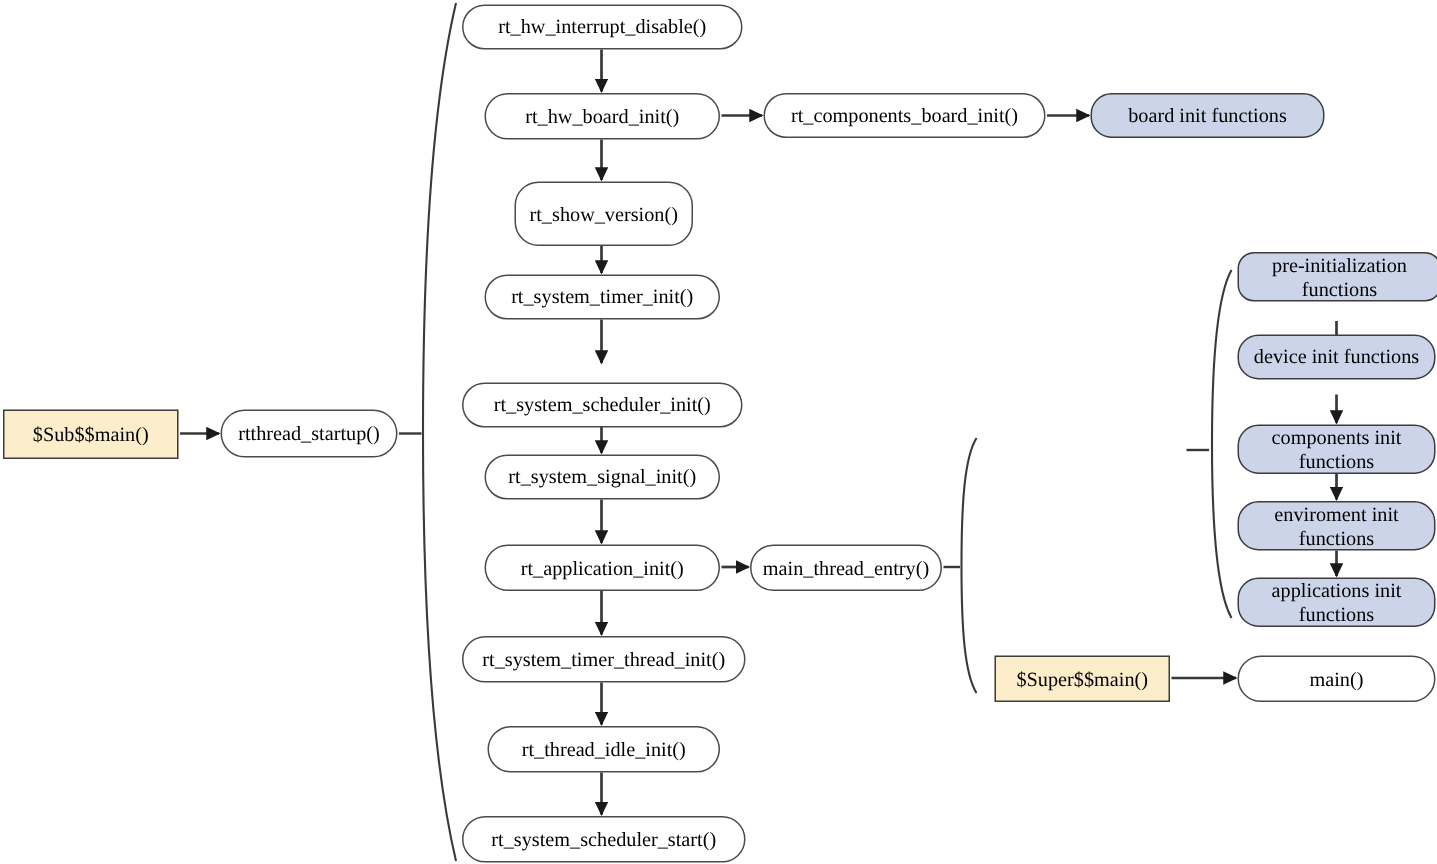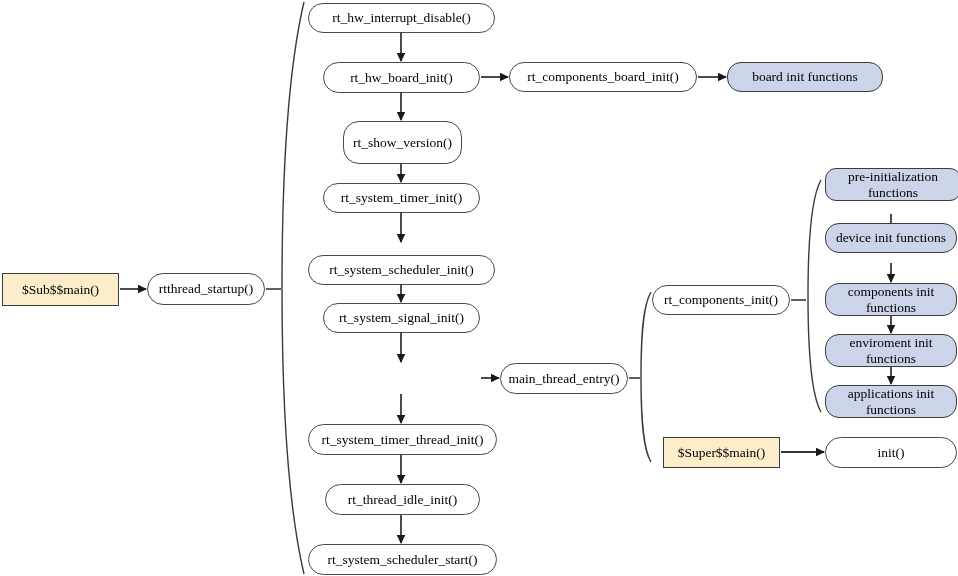--- a/index.html
+++ b/index.html
@@ -90,28 +90,28 @@
   <div id="n-rtthread-startup" class="node pill">rtthread_startup()</div>
 
   <div id="n-hw-interrupt" class="node pill">rt_hw_interrupt_disable()</div>
   <div id="n-hw-board" class="node pill">rt_hw_board_init()</div>
   <div id="n-components-board" class="node pill">rt_components_board_init()</div>
   <div id="n-board-init-fn" class="node blue">board init functions</div>
   <div id="n-show-version" class="node pill">rt_show_version()</div>
   <div id="n-timer-init" class="node pill">rt_system_timer_init()</div>
   <div id="n-scheduler-init" class="node pill">rt_system_scheduler_init()</div>
   <div id="n-signal-init" class="node pill">rt_system_signal_init()</div>
+  <div id="n-application-init" class="node pill">rt_application_init()</div>
   <div id="n-main-thread-entry" class="node pill">main_thread_entry()</div>
   <div id="n-timer-thread-init" class="node pill">rt_system_timer_thread_init()</div>
   <div id="n-thread-idle-init" class="node pill">rt_thread_idle_init()</div>
   <div id="n-scheduler-start" class="node pill">rt_system_scheduler_start()</div>
 
-  <div id="n-components-init" class="node pill">rt_components_init()</div>
   <div id="n-super-main" class="node rect">$Super$$main()</div>
-  <div id="n-main" class="node pill">init()</div>
+  <div id="n-main" class="node pill">main()</div>
 
   <div id="n-pre-init" class="node blue">pre-initialization functions</div>
   <div id="n-device-init" class="node blue">device init functions</div>
   <div id="n-comp-init-fn" class="node blue">components init functions</div>
   <div id="n-env-init" class="node blue">enviroment init functions</div>
   <div id="n-app-init" class="node blue">applications init functions</div>
 
 </div>
 
 </body></html>

